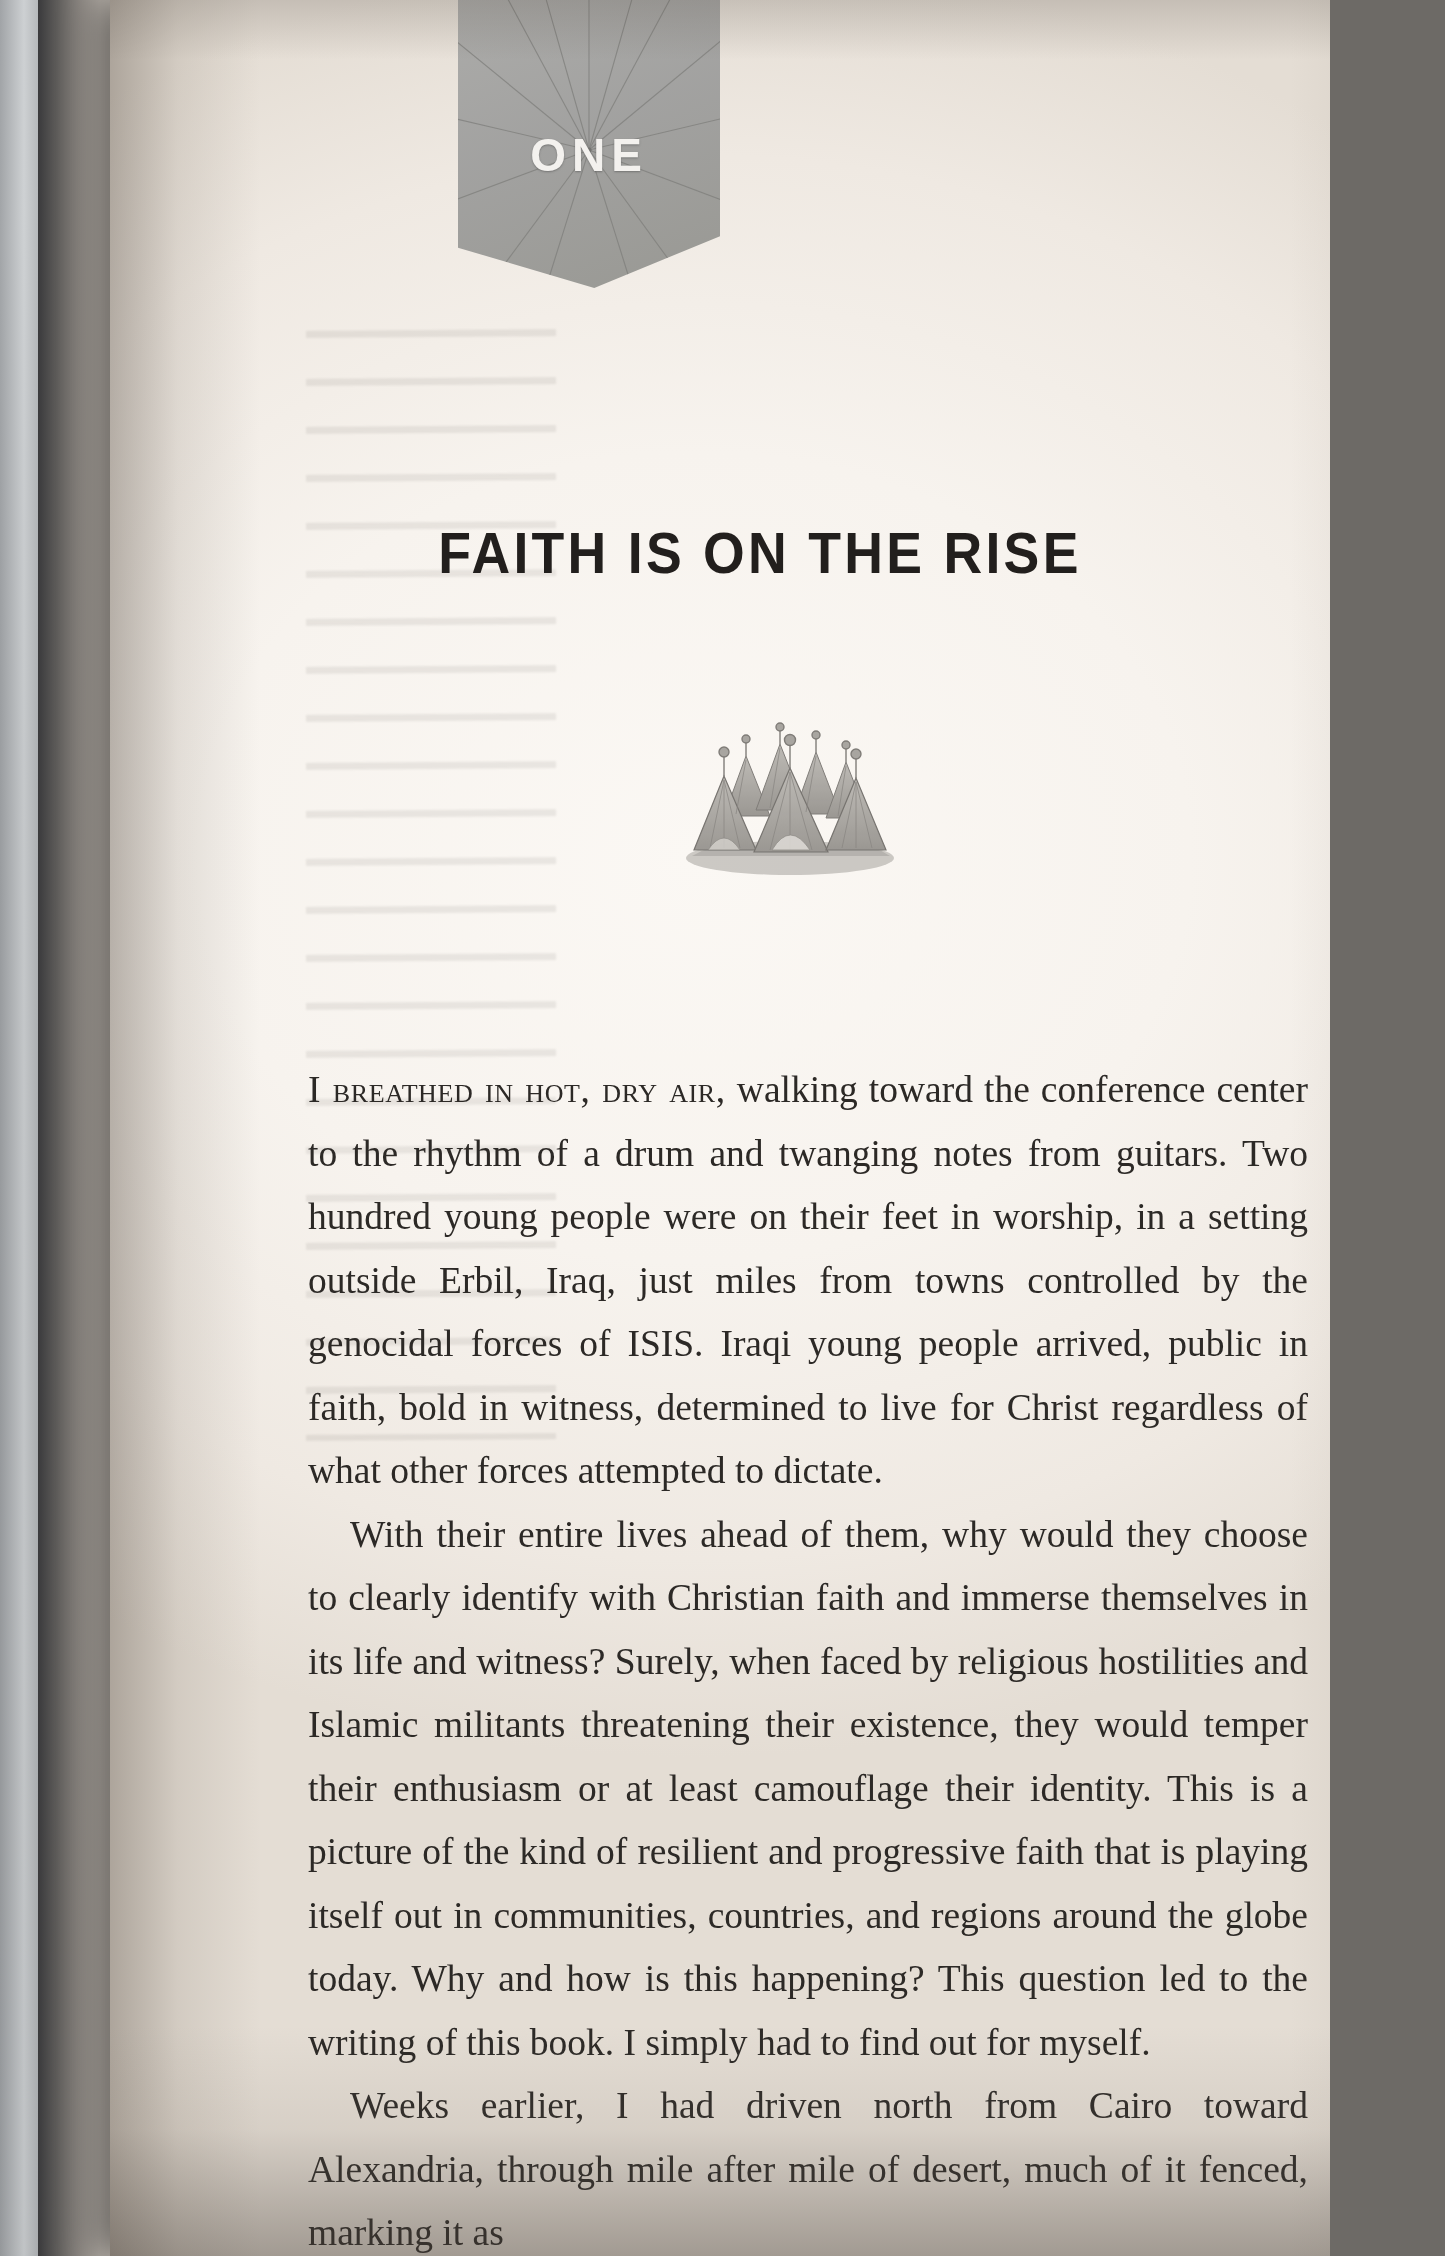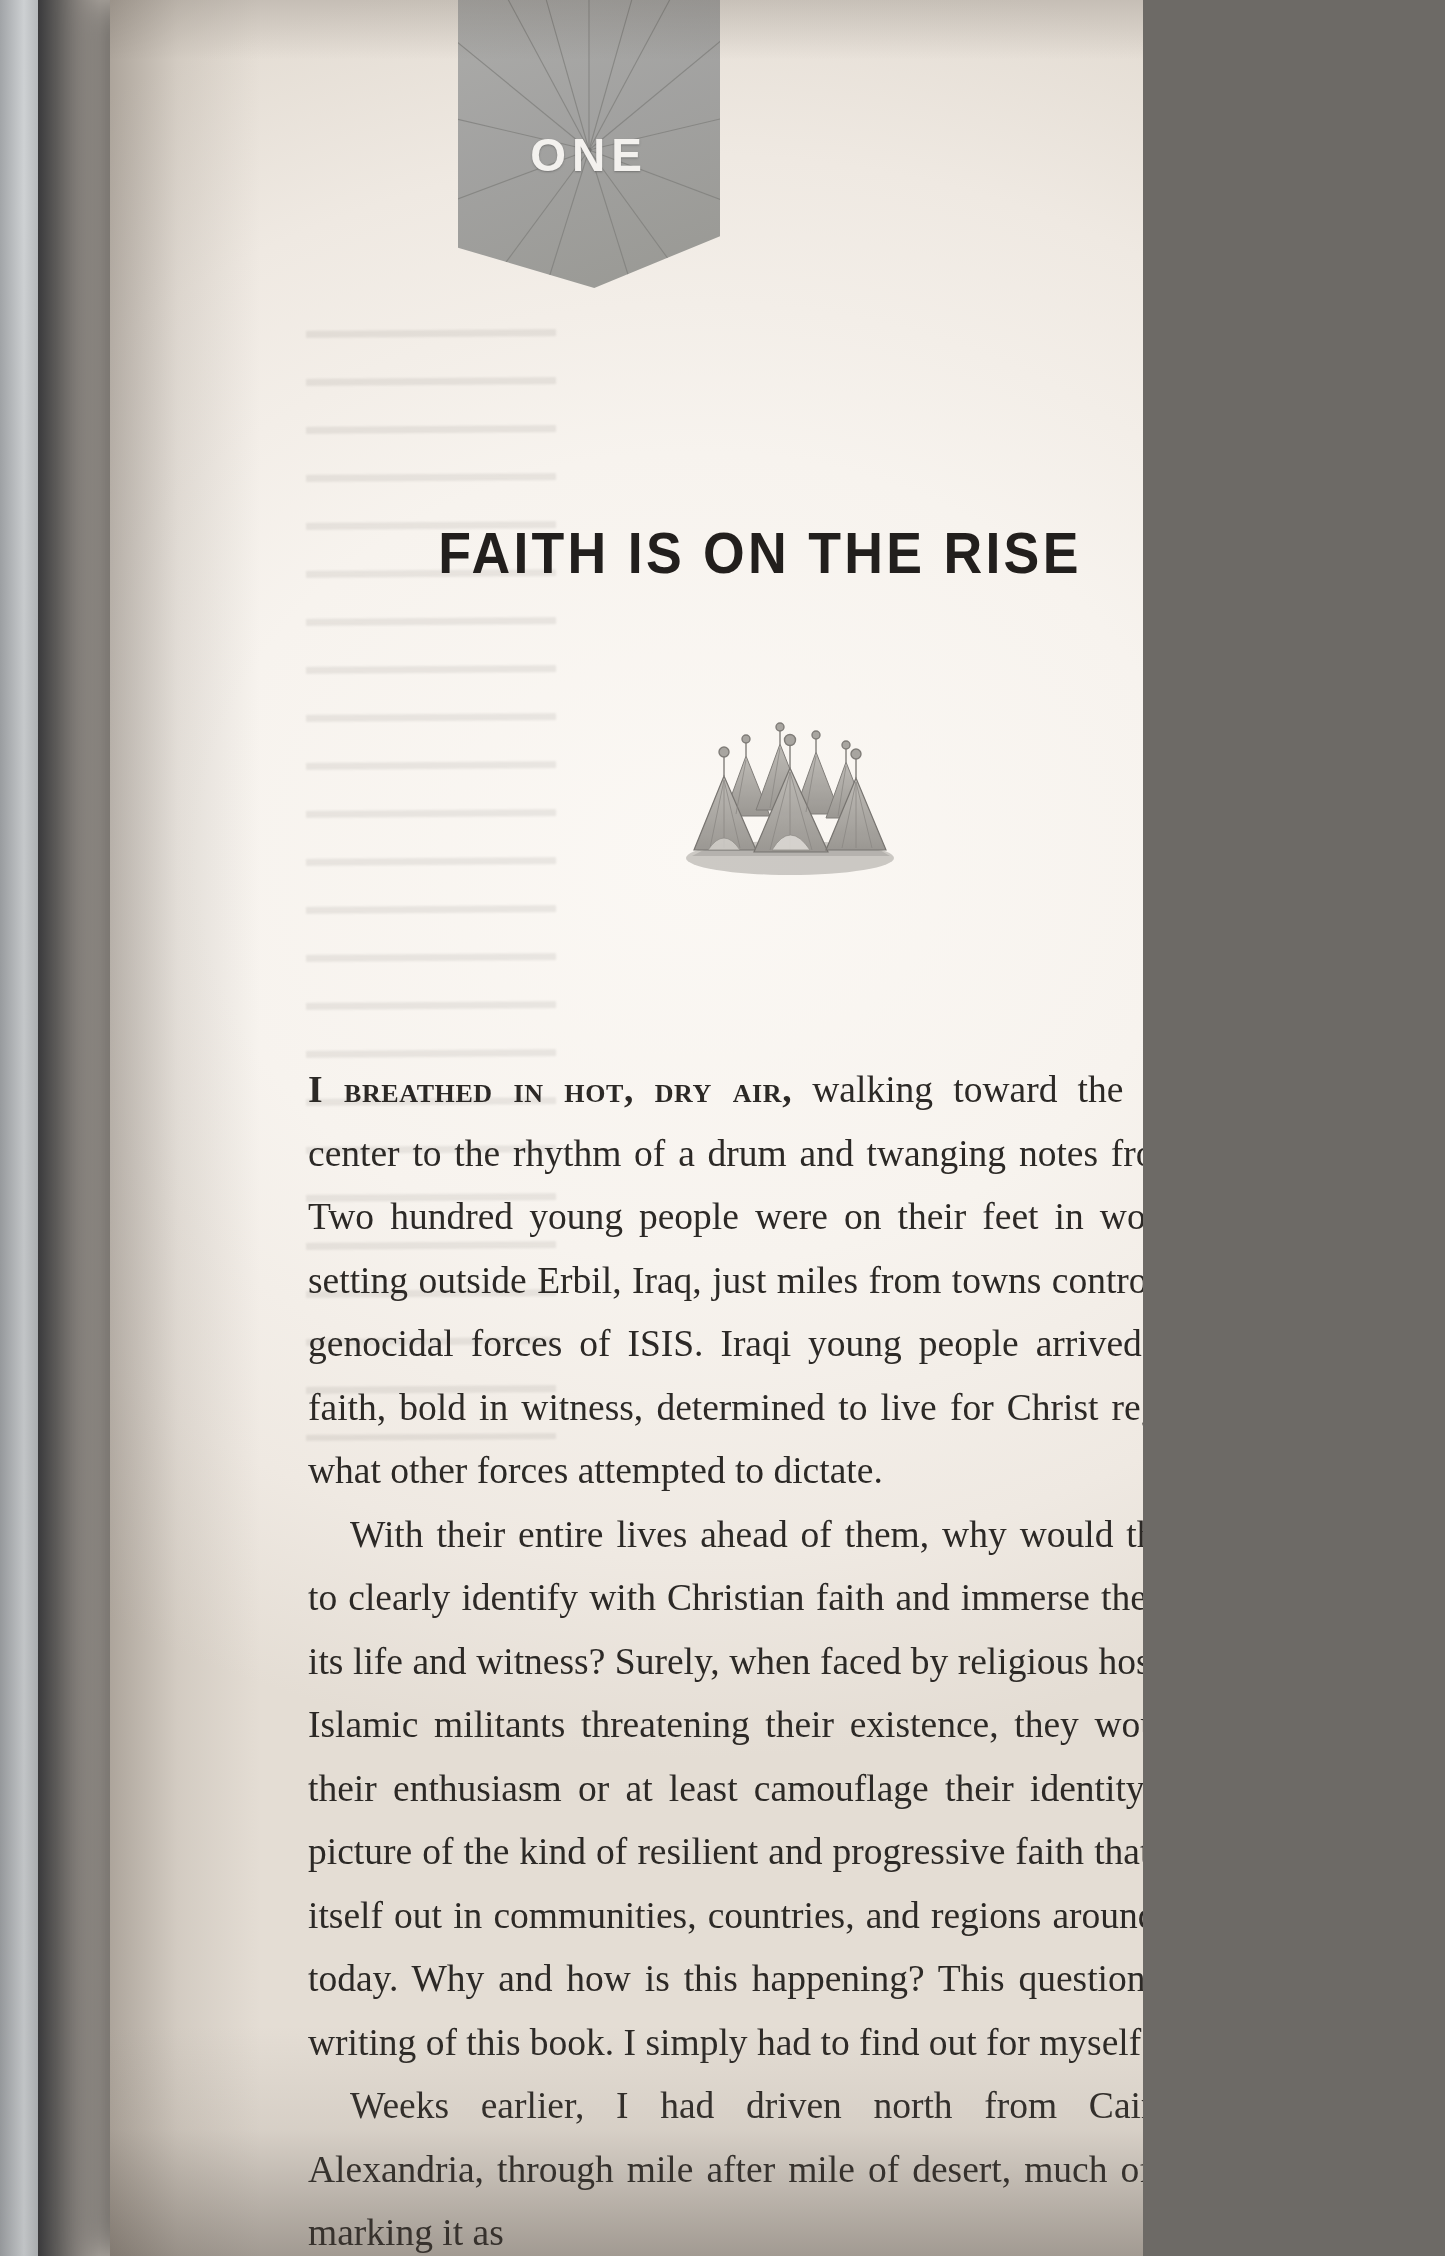--- a/index.html
+++ b/index.html
@@ -2,21 +2,21 @@
 <html><head>
 <meta charset="utf-8">
 <style>
   html, body {
     margin: 0;
     padding: 0;
     background: #6d6a66;
   }
   .page-photo {
     position: relative;
-    width: 1143px;
+    width: 1330px;
     height: 2256px;
     overflow: hidden;
     background: #5eead4;
     font-family: "Liberation Serif", serif;
   }
 
   
   .backdrop {
     position: absolute;
     inset: 0;
@@ -160,21 +160,21 @@
     line-height: 63.5px;
     color: #2c2926;
     text-align: justify;
     text-justify: inter-word;
   }
   .para { margin: 0; }
   .para + .para { text-indent: 42px; }
   .dropcap-run {
     font-variant: small-caps;
     letter-spacing: 0.6px;
-    font-weight: 700;
+    font-weight: 400;
   }
   .lastline-fade { }
 
   
   .fore-edge {
     position: absolute;
     left: 1396px; top: 6px;
     width: 36px; height: 2236px;
     background: linear-gradient(90deg, #d9d3ca 0%, #b6aea4 40%, #6d6760 100%);
     opacity: 0.85;

